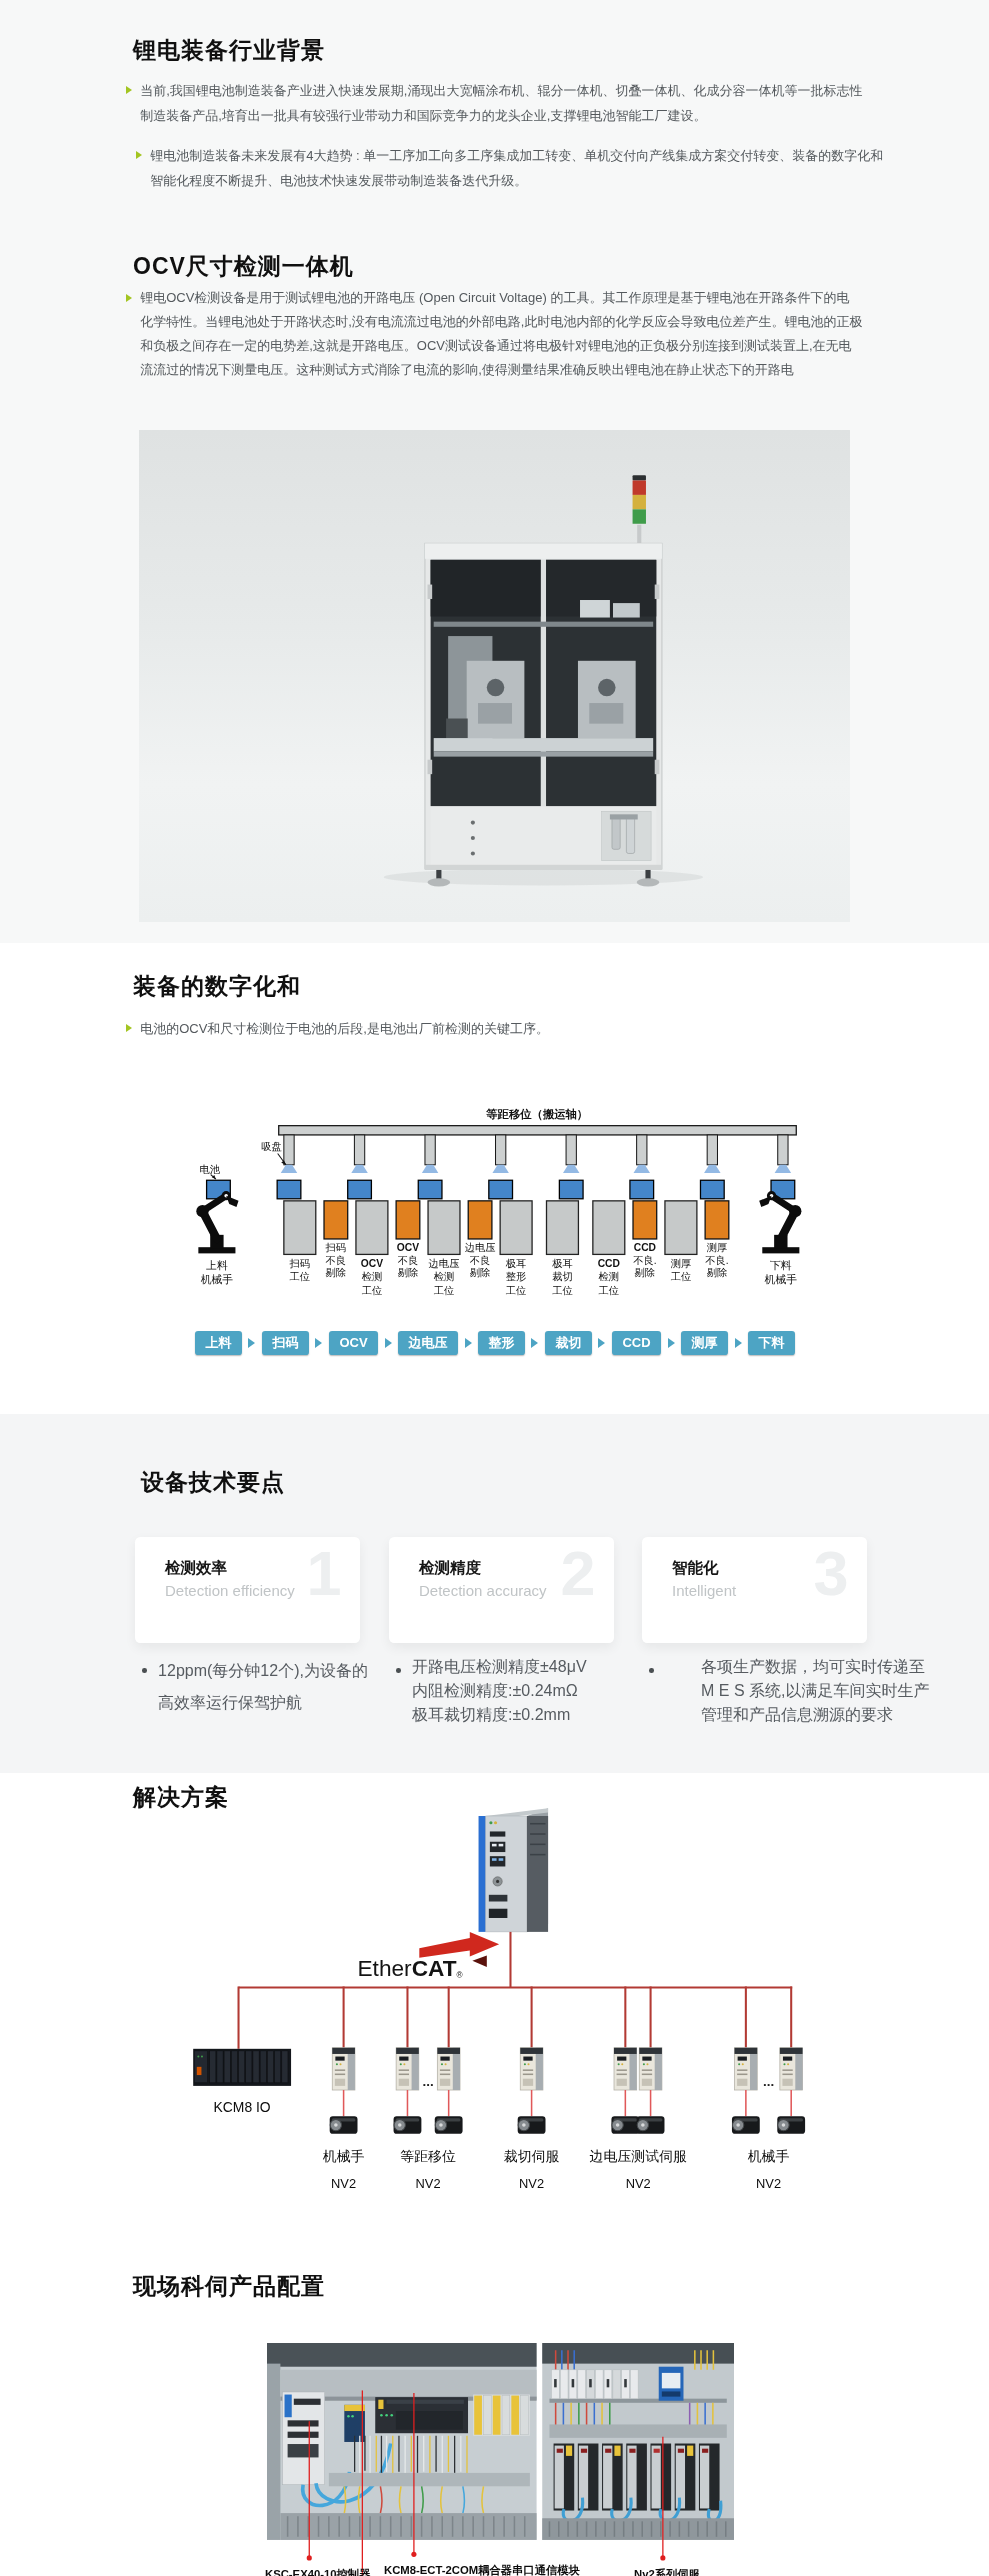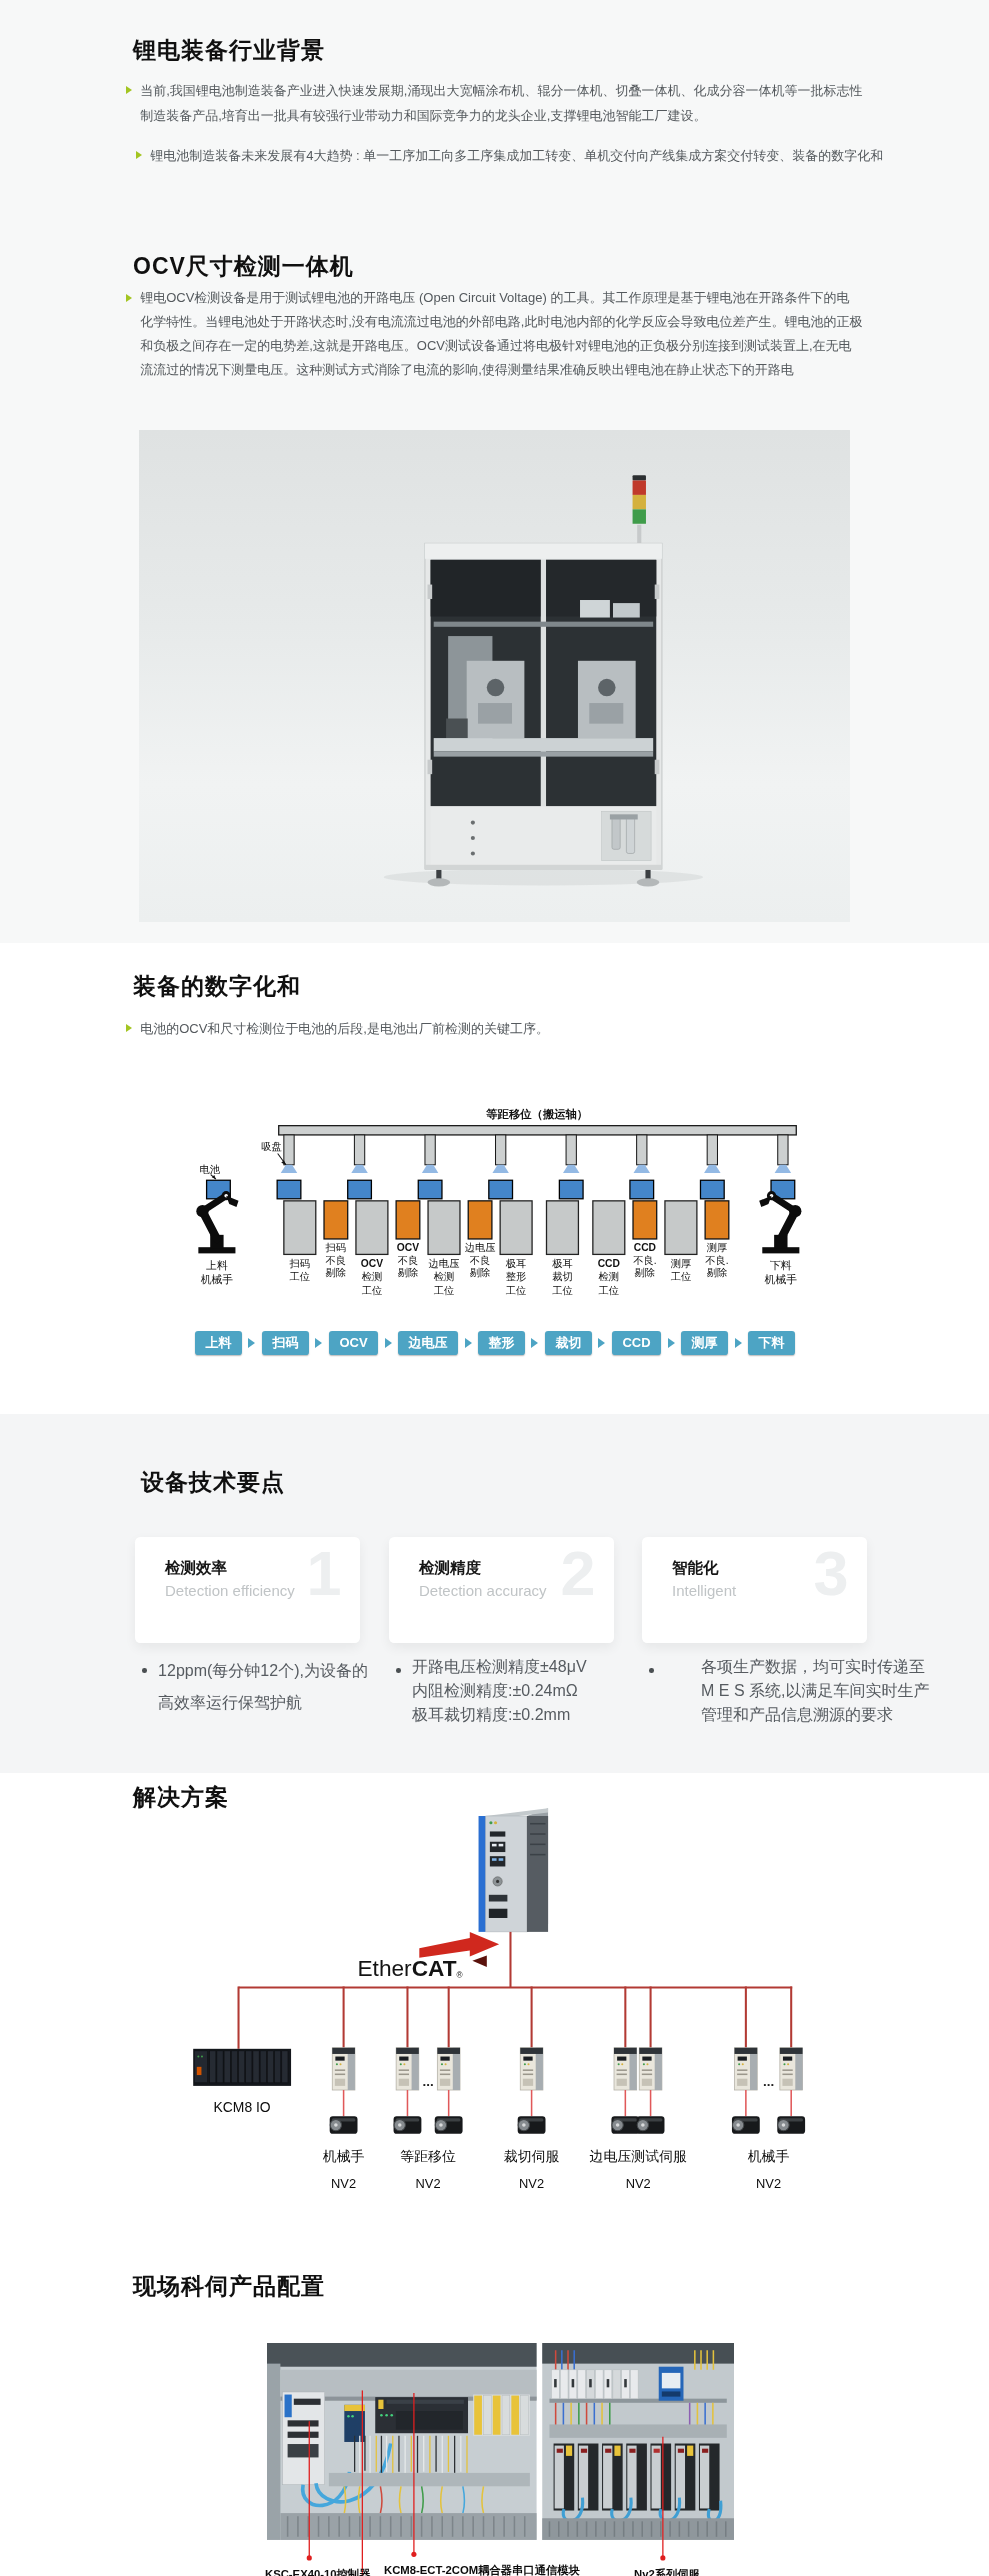--- a/index.html
+++ b/index.html
@@ -48,20 +48,21 @@
   <span class="tri"></span>
   <div class="body-lines">
     <div>当前,我国锂电池制造装备产业进入快速发展期,涌现出大宽幅涂布机、辊分一体机、切叠一体机、化成分容一体机等一批标志性</div>
     <div>制造装备产品,培育出一批具有较强行业带动力和国际竞争力的龙头企业,支撑锂电池智能工厂建设。</div>
   </div>
 </div>
 <div class="bullet-row" style="left:136px;top:143px;">
   <span class="tri"></span>
   <div class="body-lines">
     <div>锂电池制造装备未来发展有4大趋势 : 单一工序加工向多工序集成加工转变、单机交付向产线集成方案交付转变、装备的数字化和</div>
+    <div>智能化程度不断提升、电池技术快速发展带动制造装备迭代升级。</div>
   </div>
 </div>
 
 <div class="sec-title" style="left:133px;top:253px;">OCV尺寸检测一体机</div>
 <div class="bullet-row" style="left:126px;top:286px;">
   <span class="tri"></span>
   <div class="body-lines ocv-lines">
     <div>锂电OCV检测设备是用于测试锂电池的开路电压 (Open Circuit Voltage) 的工具。其工作原理是基于锂电池在开路条件下的电</div>
     <div>化学特性。当锂电池处于开路状态时,没有电流流过电池的外部电路,此时电池内部的化学反应会导致电位差产生。锂电池的正极</div>
     <div>和负极之间存在一定的电势差,这就是开路电压。OCV测试设备通过将电极针对锂电池的正负极分别连接到测试装置上,在无电</div>

